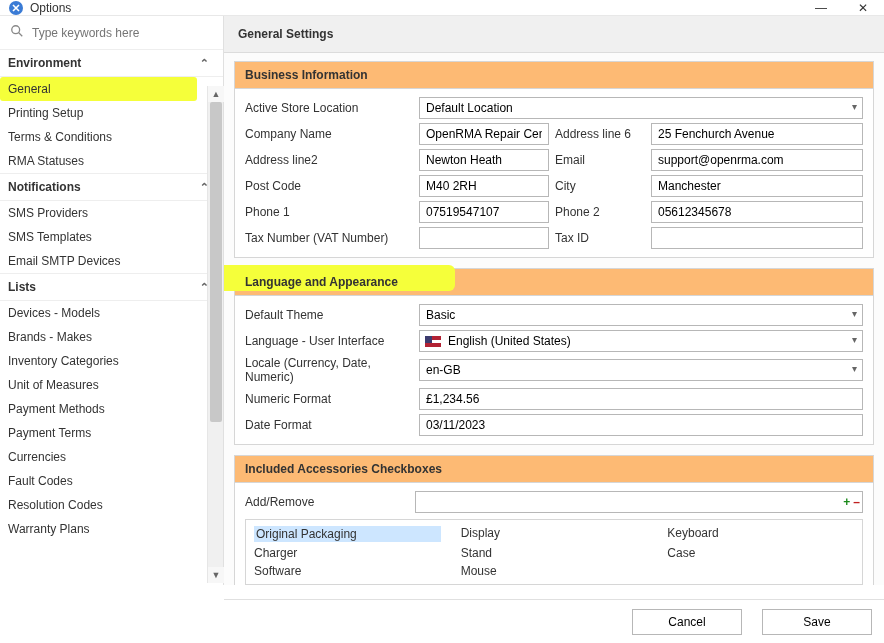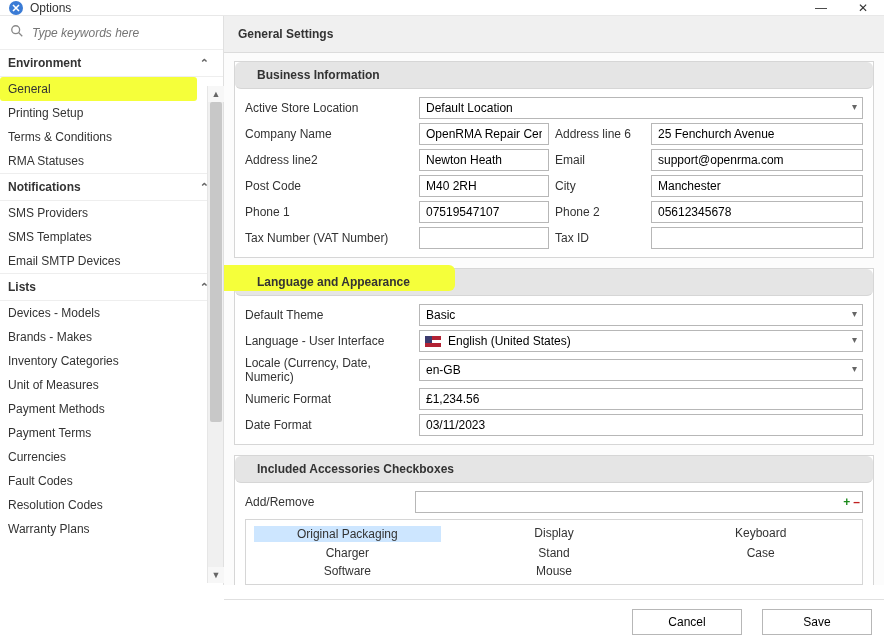--- a/index.html
+++ b/index.html
@@ -51,21 +51,20 @@
     padding: 0 10px 8px 10px;
     color: #888;
   }
   .search-row .sicon { margin-right: 6px; }
   .search-input {
     border: none;
     outline: none;
     font-size: 12px;
     color: #3b82f6;
     width: 160px;
-    font-style: italic;
   }
   .category-header {
     display: flex;
     align-items: center;
     justify-content: space-between;
     padding: 6px 14px 6px 8px;
     font-weight: 600;
     color: #333;
     border-top: 1px solid #eee;
     border-bottom: 1px solid #eee;
@@ -121,26 +120,25 @@
   .scroll-area {
     padding: 8px 10px;
     overflow: hidden;
   }
   .panel {
     border: 1px solid #d6d6d6;
     margin-bottom: 10px;
     background: #fff;
   }
   .panel-head {
-    background: #e5e5e5;
+    background: #fdba74;
     font-weight: 700;
-    padding: 6px 22px;
+    padding: 6px 10px;
     border-bottom: 1px solid #d6d6d6;
     position: relative;
-    border-radius: 6px;
   }
   .panel-head.highlight::before {
     content:"";
     position:absolute;
     left:-40px; top:-4px;
     width: 260px; height: 26px;
     background: #f5ff3a;
     border-radius: 6px;
     z-index:-1;
   }
@@ -181,21 +179,21 @@
   }
 
   .acc-grid {
     border: 1px solid #d6d6d6;
     margin-top: 6px;
     padding: 6px 8px;
     display: grid;
     grid-template-columns: repeat(3, 1fr);
     gap: 4px 20px;
   }
-  .acc-item { cursor: pointer; text-align: center; }
+  .acc-item { cursor: pointer; }
   .acc-item.selected { background: #cde6ff; padding: 1px 2px; }
 
   .add-remove-row {
     display: flex;
     align-items: center;
     gap: 8px;
   }
   .plusminus { display: flex; gap: 3px; align-items:center; padding-right:2px;}
   .plus { color: #1a8a1a; font-weight: bold; cursor:pointer; }
   .minus { color: #c02020; font-weight: bold; cursor:pointer; }

